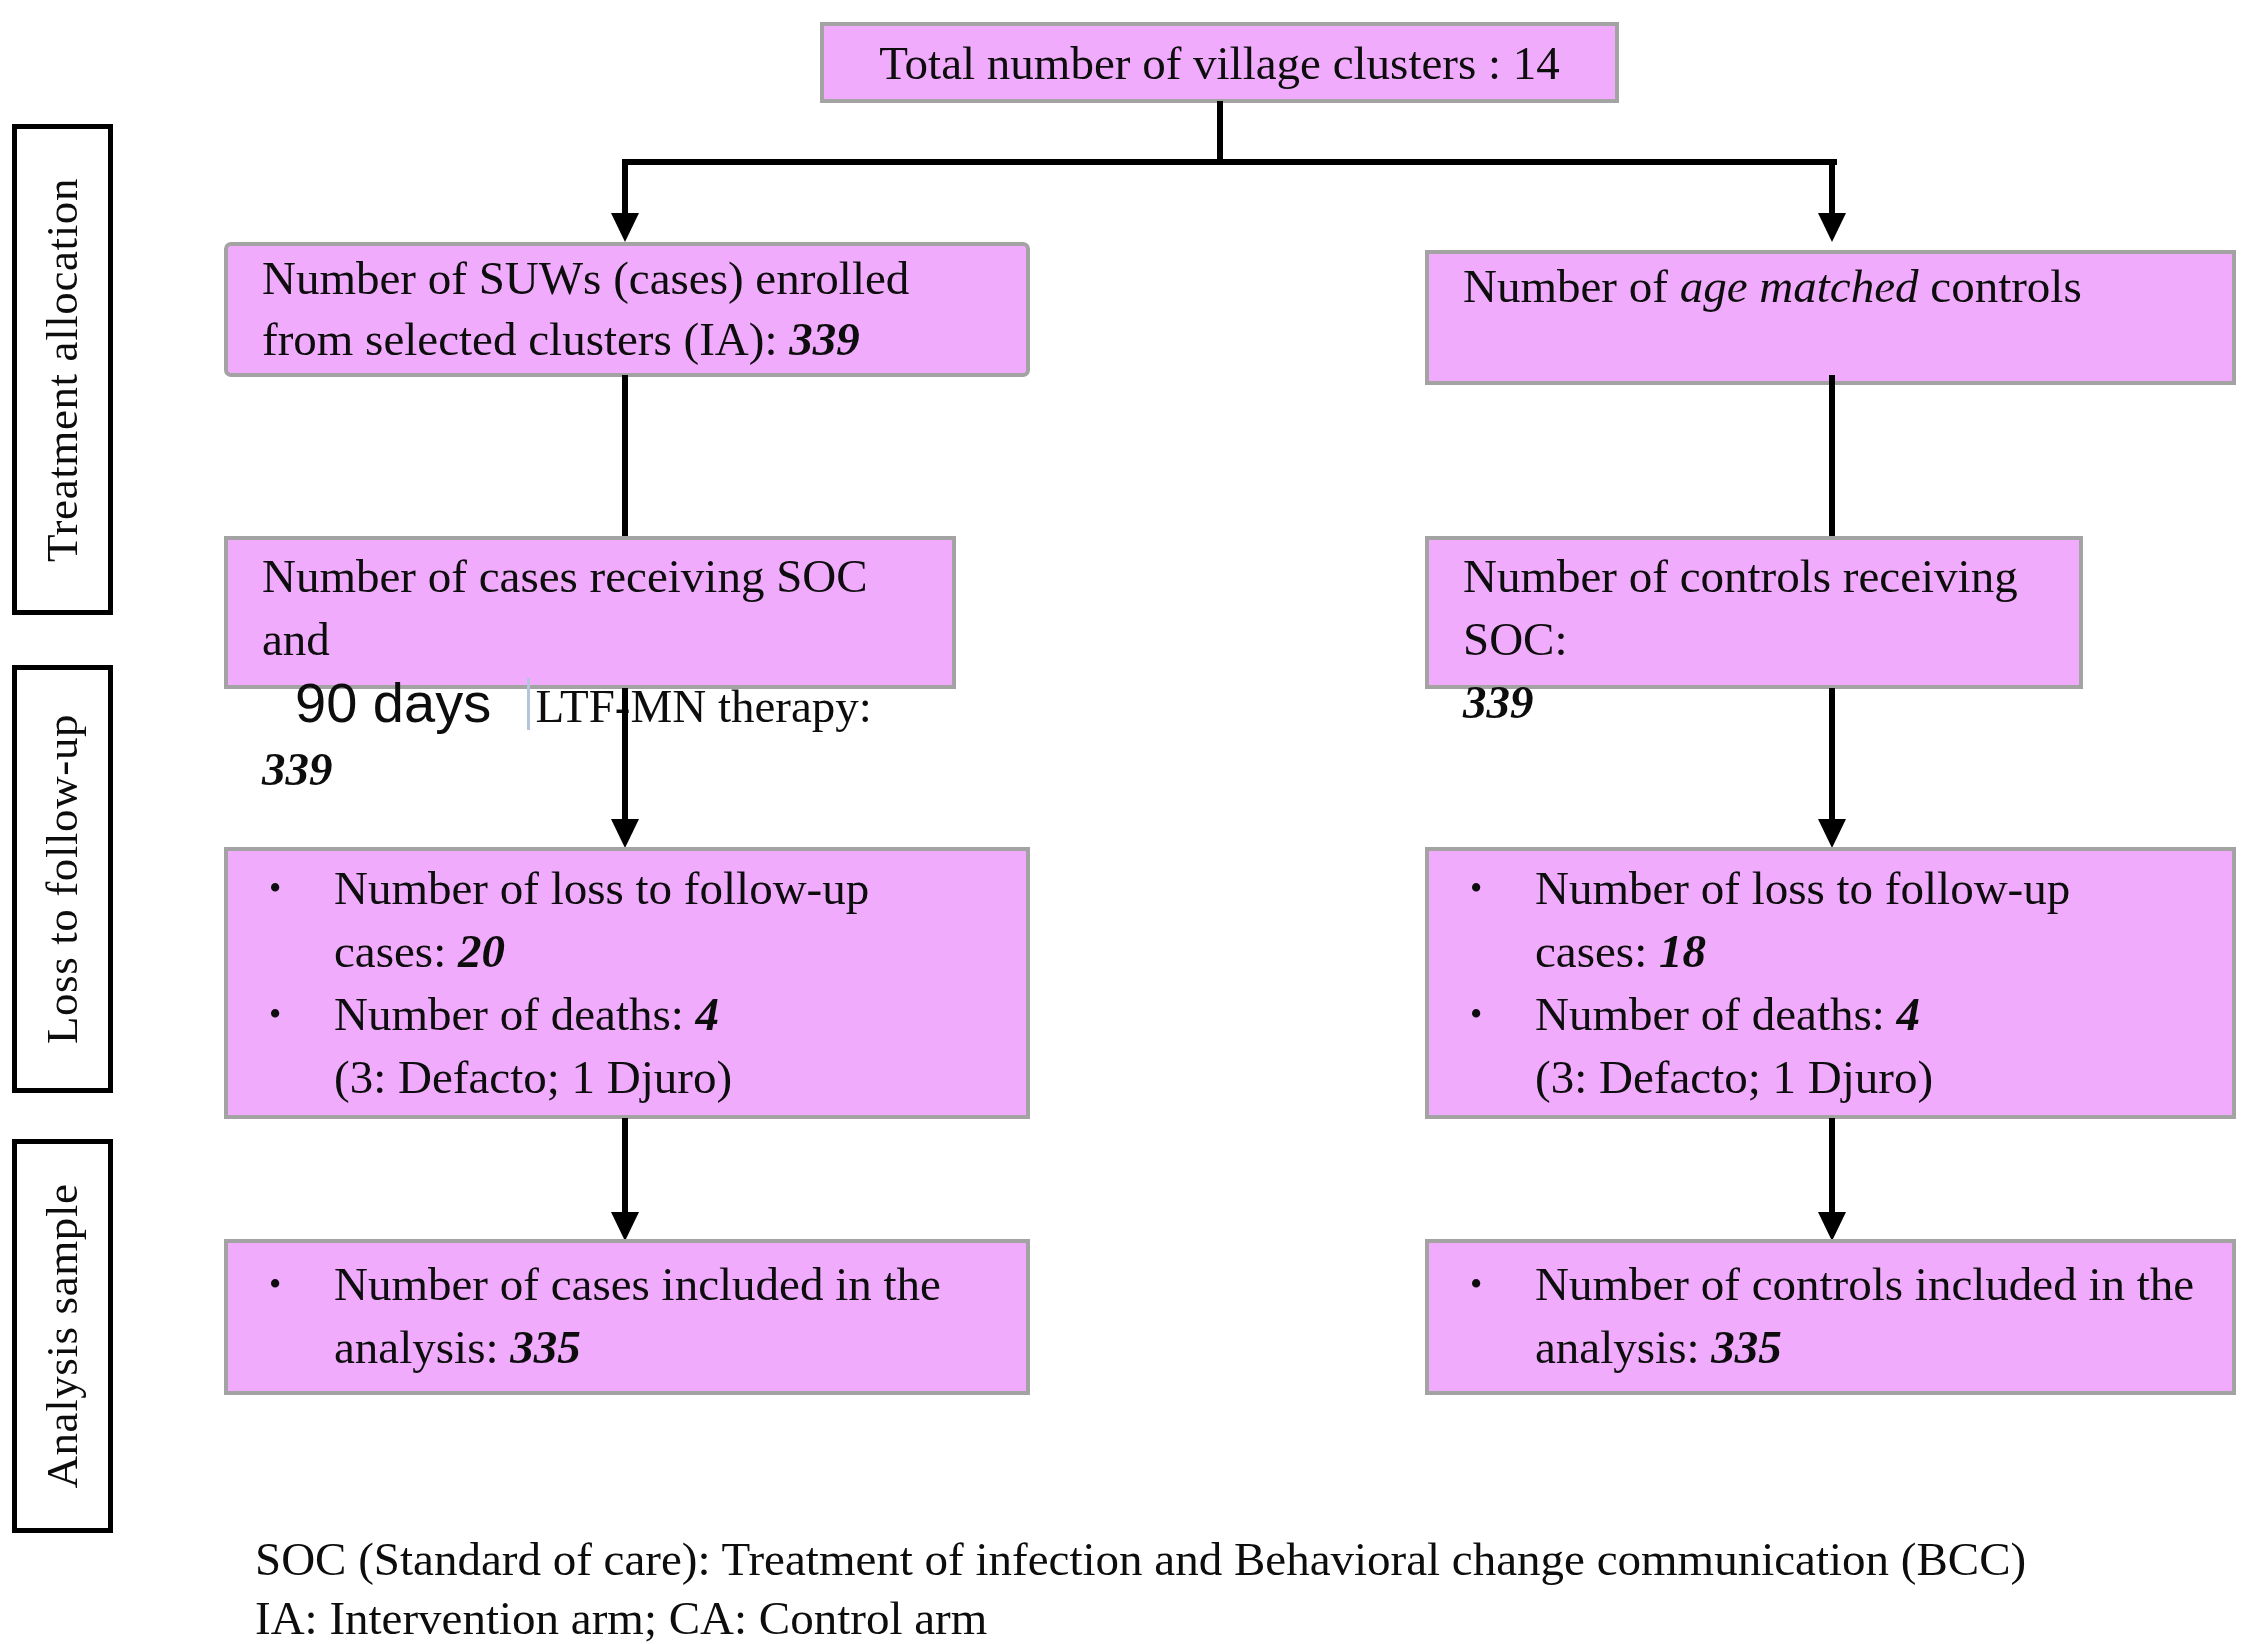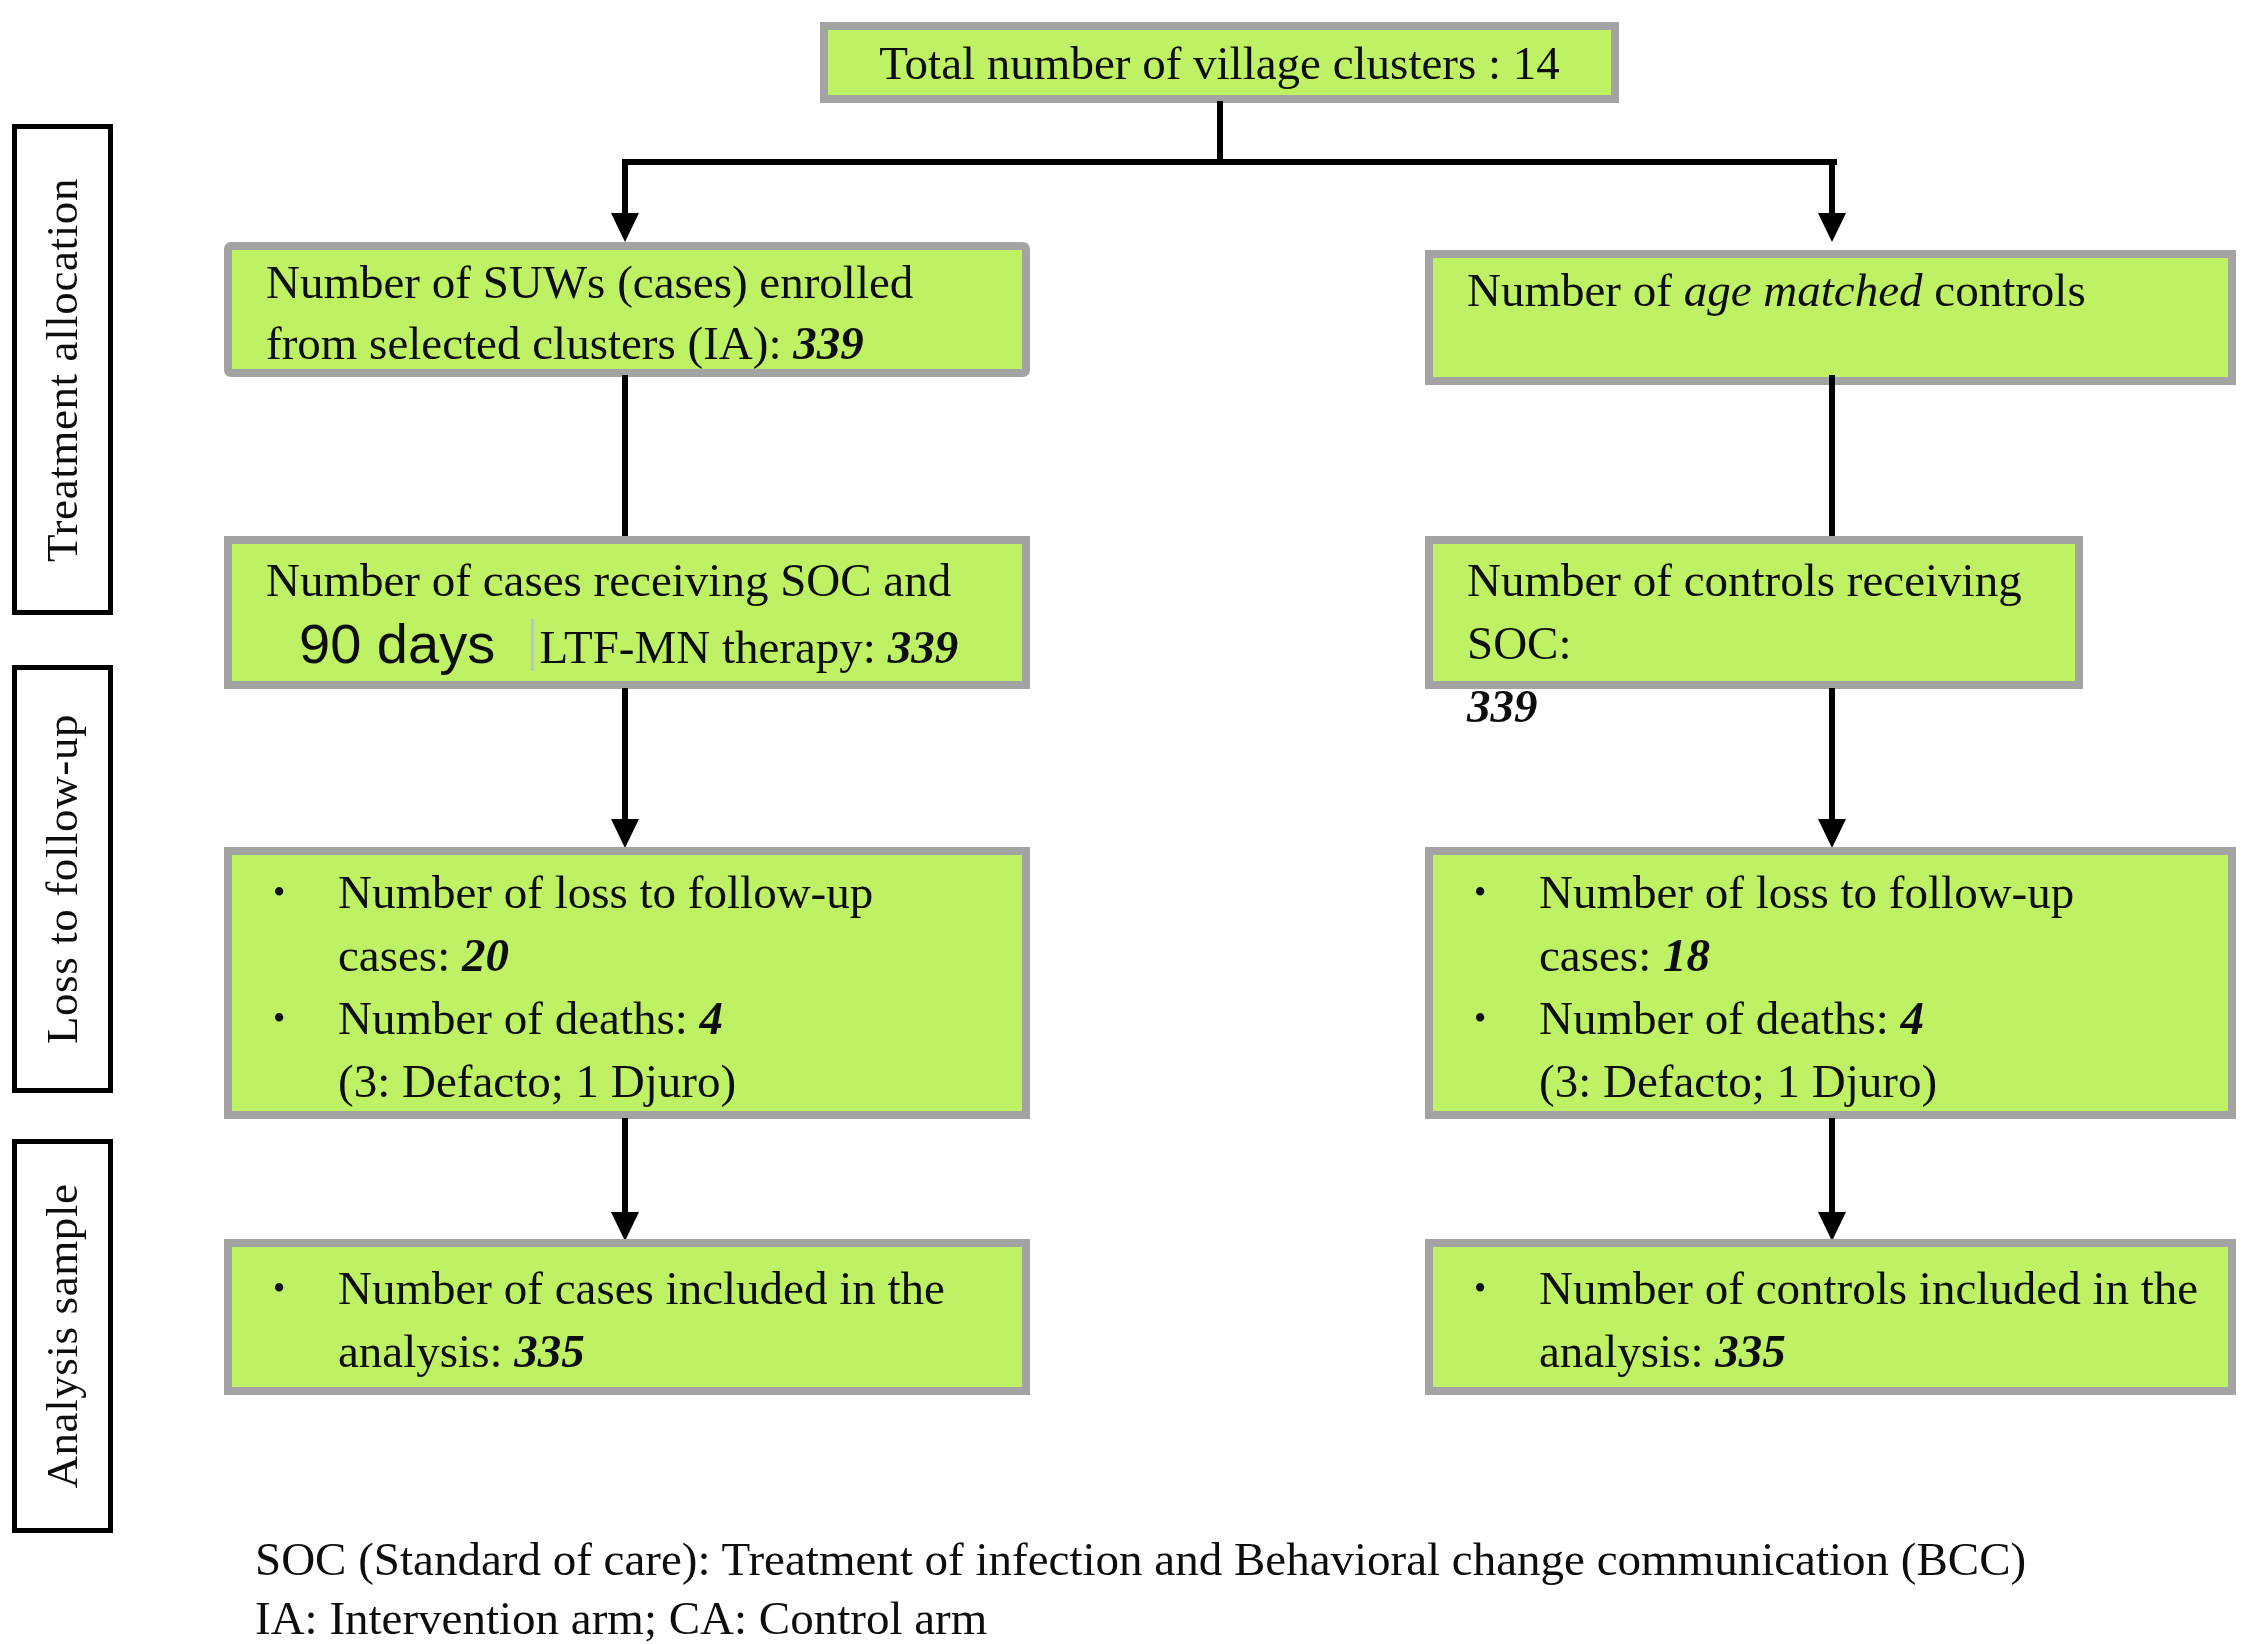--- a/index.html
+++ b/index.html
@@ -5,22 +5,22 @@
   html, body { margin:0; padding:0; }
   body {
     width:2261px; height:1644px;
     position:relative;
     background:#ffffff;
     font-family:"Liberation Serif", serif;
     color:#0d0d0d;
   }
   .box {
     position:absolute;
-    border:8px solid #a3a3a3;
-    background:#bef264;
+    border:4px solid #a3a3a3;
+    background:#f0abfc;
     box-sizing:border-box;
   }
   .sidebox {
     position:absolute;
     border:5.5px solid #000;
     background:#fff;
     box-sizing:border-box;
     display:flex; align-items:center; justify-content:center;
   }
   .vtext {
@@ -101,21 +101,21 @@
 </div>
 <div class="box" style="left:1425px; top:250px; width:811px; height:135px;">
   <div class="content r1">
     <div><span>Number of </span><i>age matched</i><span> controls</span></div>
   </div>
 </div>
 
 <div class="vline" style="left:622px; top:375px; height:164px;"></div>
 <div class="vline" style="left:1829px; top:375px; height:164px;"></div>
 
-<div class="box" style="left:224px; top:536px; width:806px; height:153px;">
+<div class="box" style="left:224px; top:536px; width:732px; height:153px;">
   <div class="content">
     <div>Number of cases receiving SOC and</div>
     <div><span class="sans">90 days</span><span class="caret-artifact"></span><span>LTF-MN therapy: </span><b>339</b></div>
   </div>
 </div>
 <div class="box" style="left:1425px; top:536px; width:658px; height:153px;">
   <div class="content">
     <div>Number of controls receiving SOC:</div>
     <div><b>339</b></div>
   </div>

